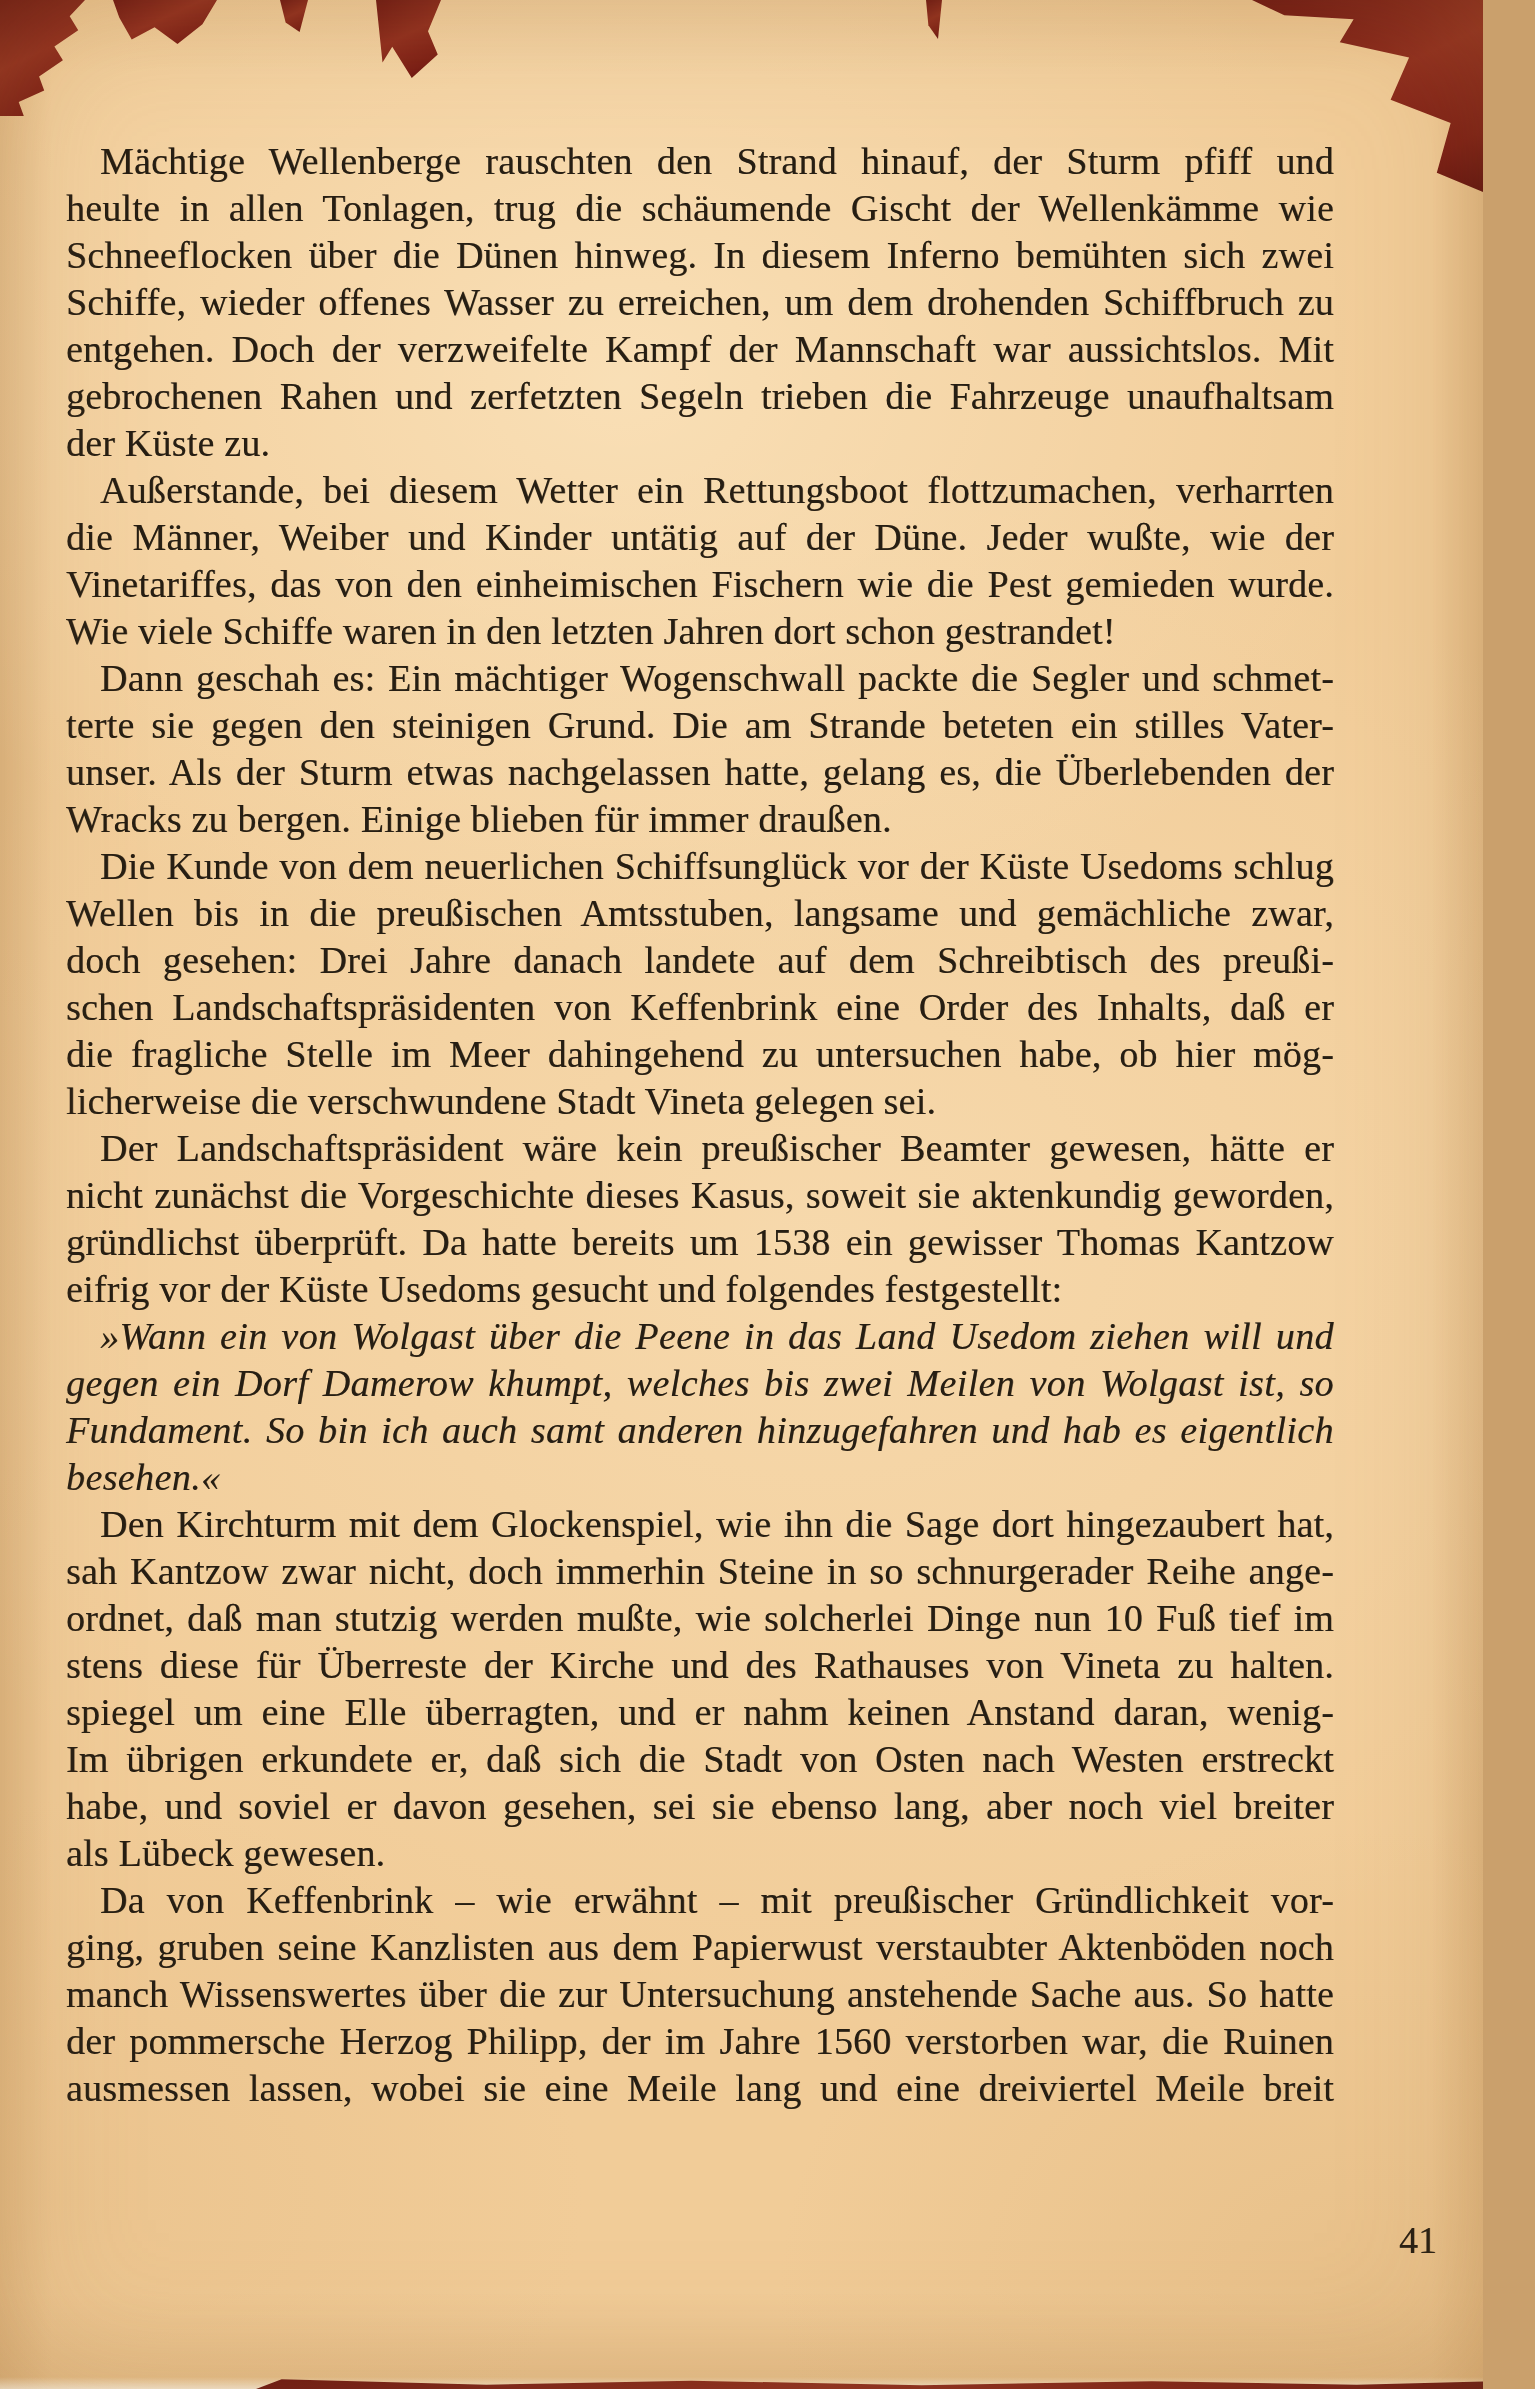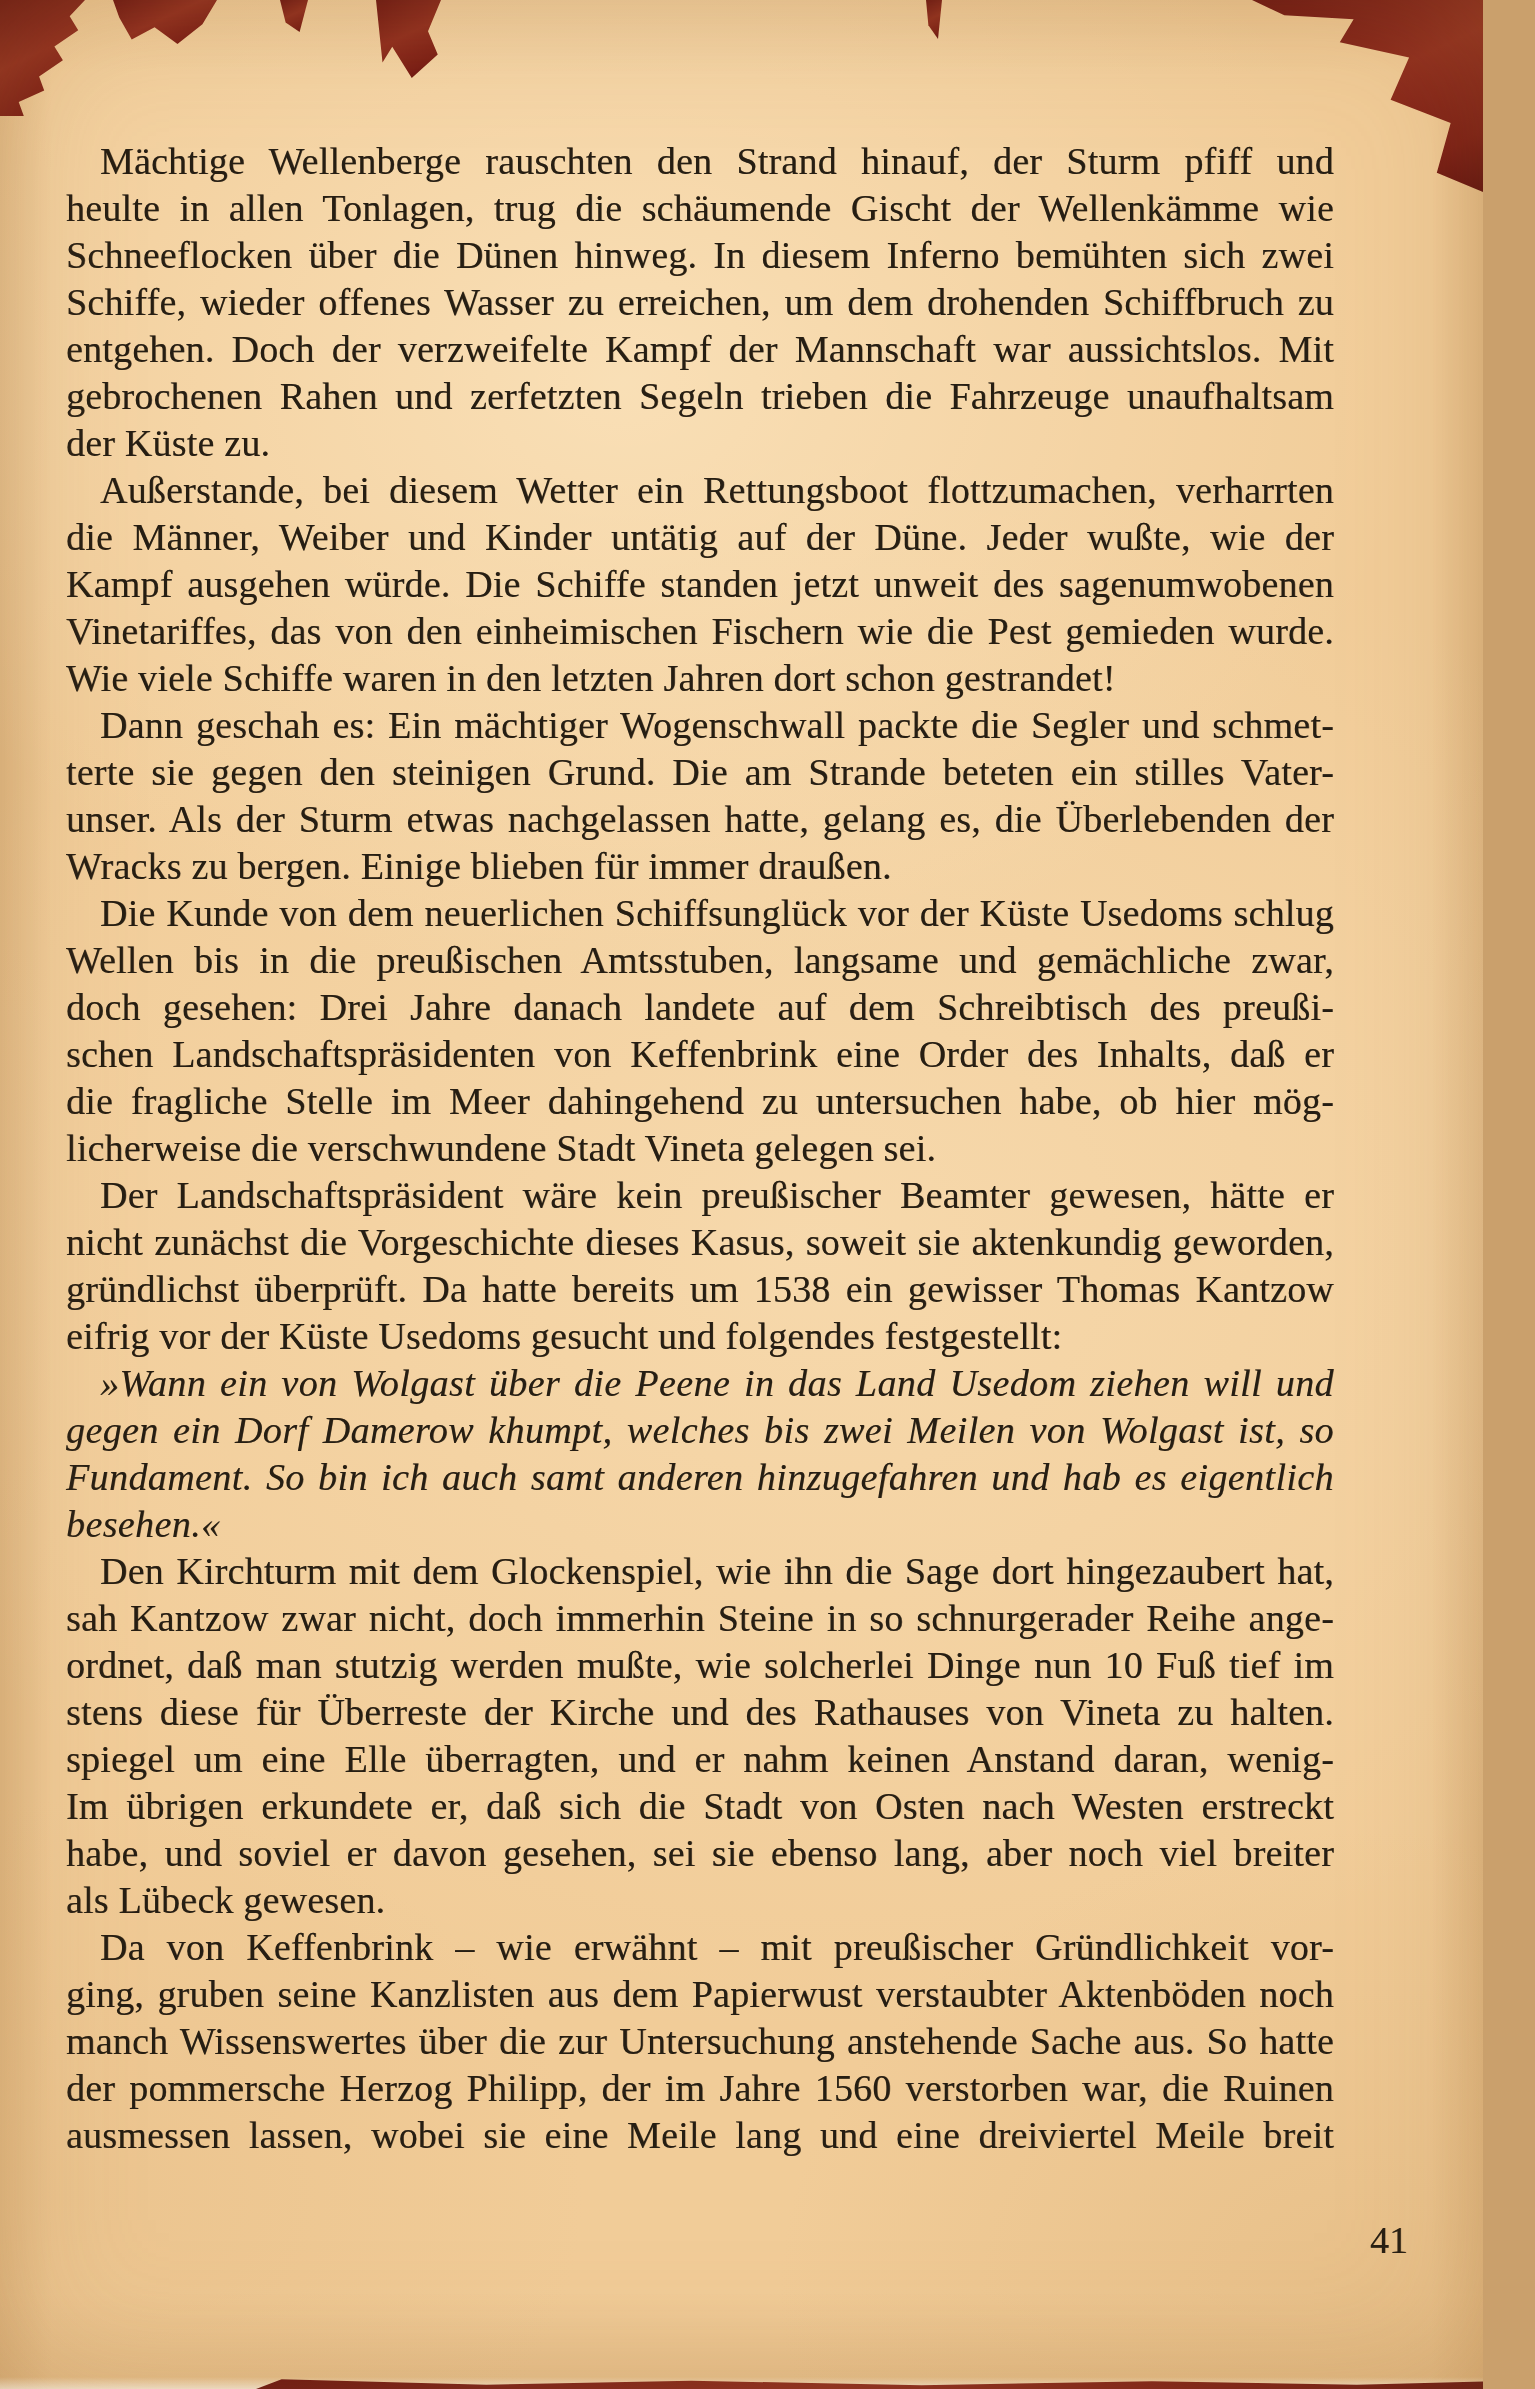--- a/index.html
+++ b/index.html
@@ -32,21 +32,21 @@
   .line{
     text-align:justify;
     text-align-last:justify;
     white-space:normal;
     height:47px;overflow:visible;
   }
   .line.rag{text-align-last:left;}
   .line.indent{padding-left:34px;}
   .line.italic{font-style:italic;letter-spacing:0.4px;}
   .pagenum{
-    position:absolute;left:1370px;top:2217px;
+    position:absolute;left:1399px;top:2217px;
     font-size:38px;line-height:47px;color:#261e13;
     text-shadow:0.4px 0.4px 0.6px rgba(43,30,14,.55);
   }
   
   .stain{
     position:absolute;pointer-events:none;
     background:linear-gradient(155deg,#6a1410 0%,#8e2c1d 45%,#7a1d14 80%,#5d100d 100%);
   }
   .stain.tl{left:0;top:0;width:85px;height:116px;
     clip-path:polygon(0 0,100% 0,82% 14%,92% 26%,64% 40%,74% 52%,46% 66%,52% 78%,22% 88%,28% 100%,0 100%);}
@@ -82,21 +82,20 @@
   <main id="textblock" class="textblock">
       <div class="line indent">Mächtige Wellenberge rauschten den Strand hinauf, der Sturm pfiff und</div>
       <div class="line">heulte in allen Tonlagen, trug die schäumende Gischt der Wellenkämme wie</div>
       <div class="line">Schneeflocken über die Dünen hinweg. In diesem Inferno bemühten sich zwei</div>
       <div class="line">Schiffe, wieder offenes Wasser zu erreichen, um dem drohenden Schiffbruch zu</div>
       <div class="line">entgehen. Doch der verzweifelte Kampf der Mannschaft war aussichtslos. Mit</div>
       <div class="line">gebrochenen Rahen und zerfetzten Segeln trieben die Fahrzeuge unaufhaltsam</div>
       <div class="line rag">der Küste zu.</div>
       <div class="line indent">Außerstande, bei diesem Wetter ein Rettungsboot flottzumachen, verharrten</div>
       <div class="line">die Männer, Weiber und Kinder untätig auf der Düne. Jeder wußte, wie der</div>
-      <div class="line">Kampf ausgehen würde. Die Schiffe standen jetzt unweit des sagenumwobenen</div>
       <div class="line">Vinetariffes, das von den einheimischen Fischern wie die Pest gemieden wurde.</div>
       <div class="line rag">Wie viele Schiffe waren in den letzten Jahren dort schon gestrandet!</div>
       <div class="line indent">Dann geschah es: Ein mächtiger Wogenschwall packte die Segler und schmet-</div>
       <div class="line">terte sie gegen den steinigen Grund. Die am Strande beteten ein stilles Vater-</div>
       <div class="line">unser. Als der Sturm etwas nachgelassen hatte, gelang es, die Überlebenden der</div>
       <div class="line rag">Wracks zu bergen. Einige blieben für immer draußen.</div>
       <div class="line indent">Die Kunde von dem neuerlichen Schiffsunglück vor der Küste Usedoms schlug</div>
       <div class="line">Wellen bis in die preußischen Amtsstuben, langsame und gemächliche zwar,</div>
       <div class="line">doch gesehen: Drei Jahre danach landete auf dem Schreibtisch des preußi-</div>
       <div class="line">schen Landschaftspräsidenten von Keffenbrink eine Order des Inhalts, daß er</div>

